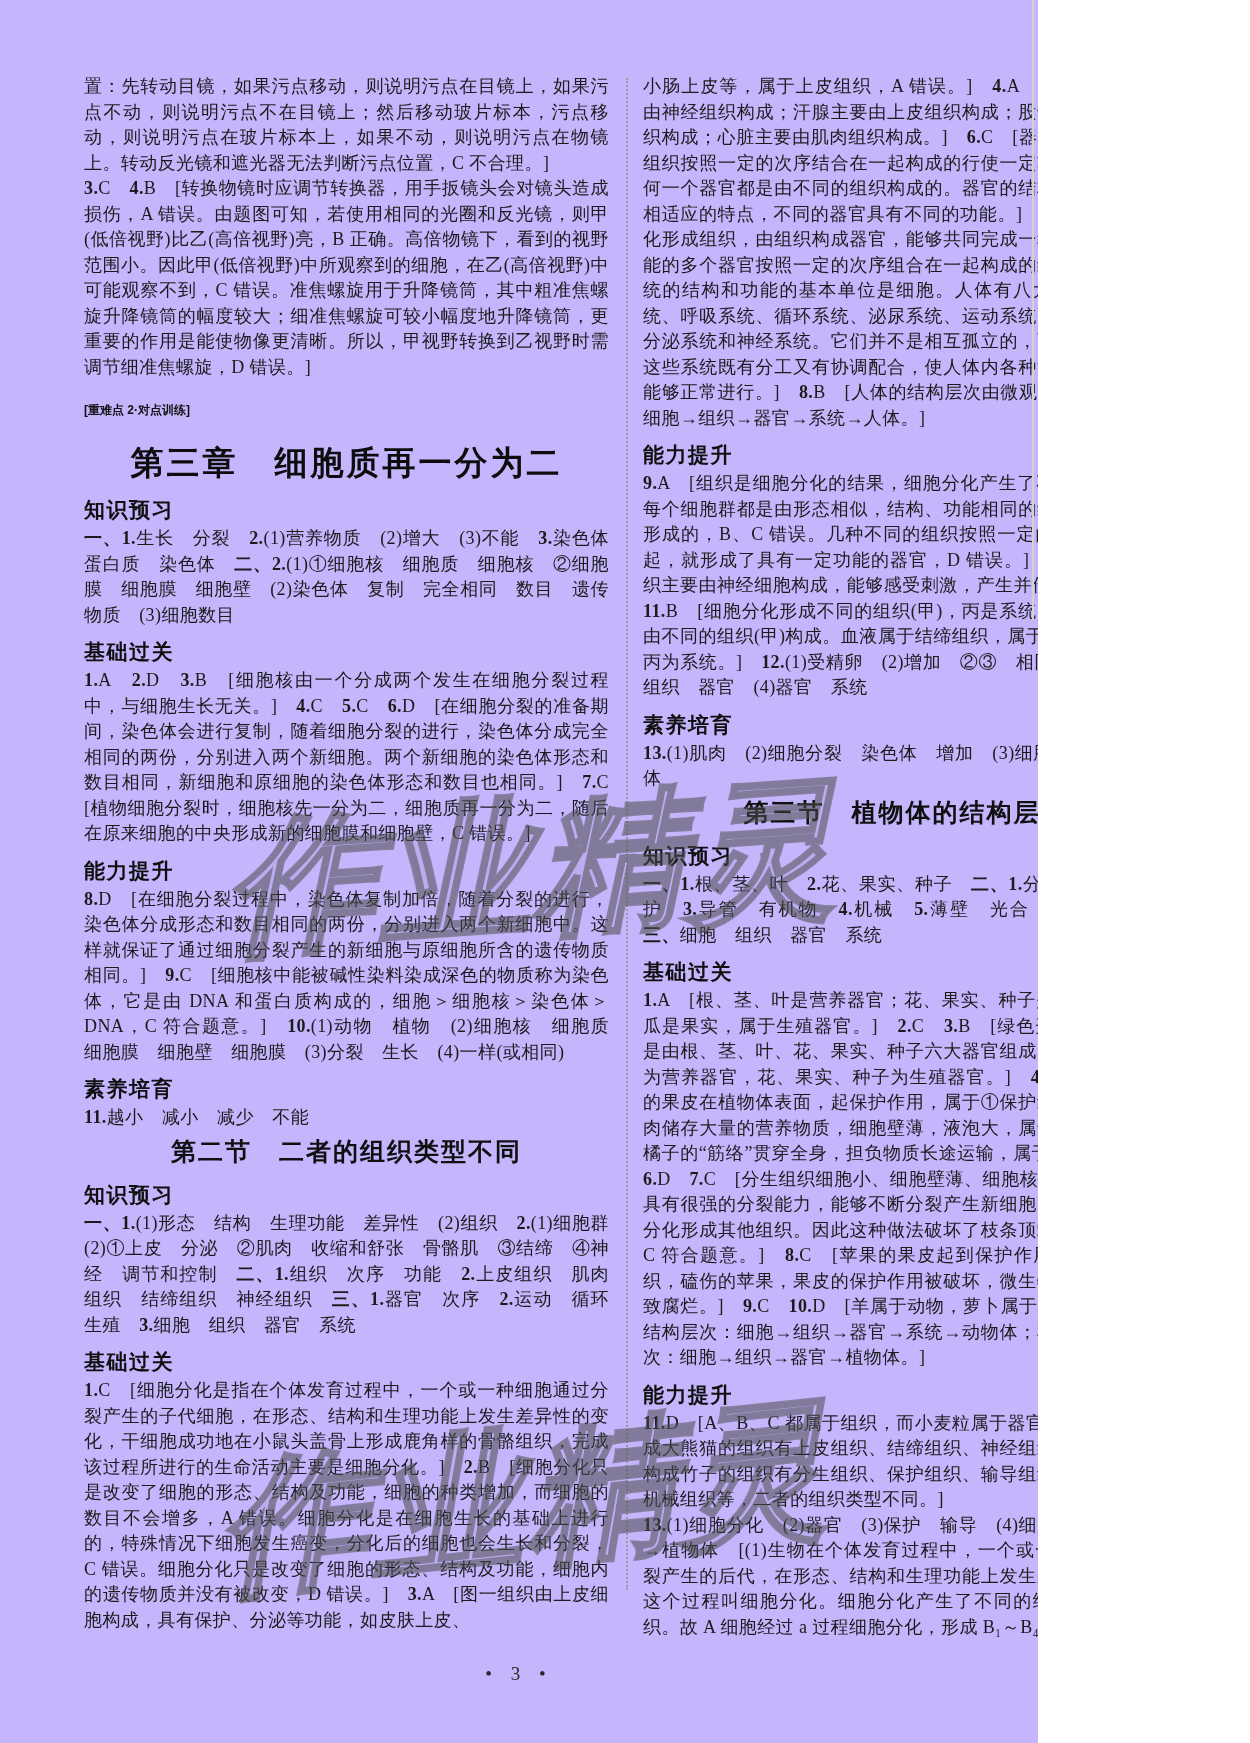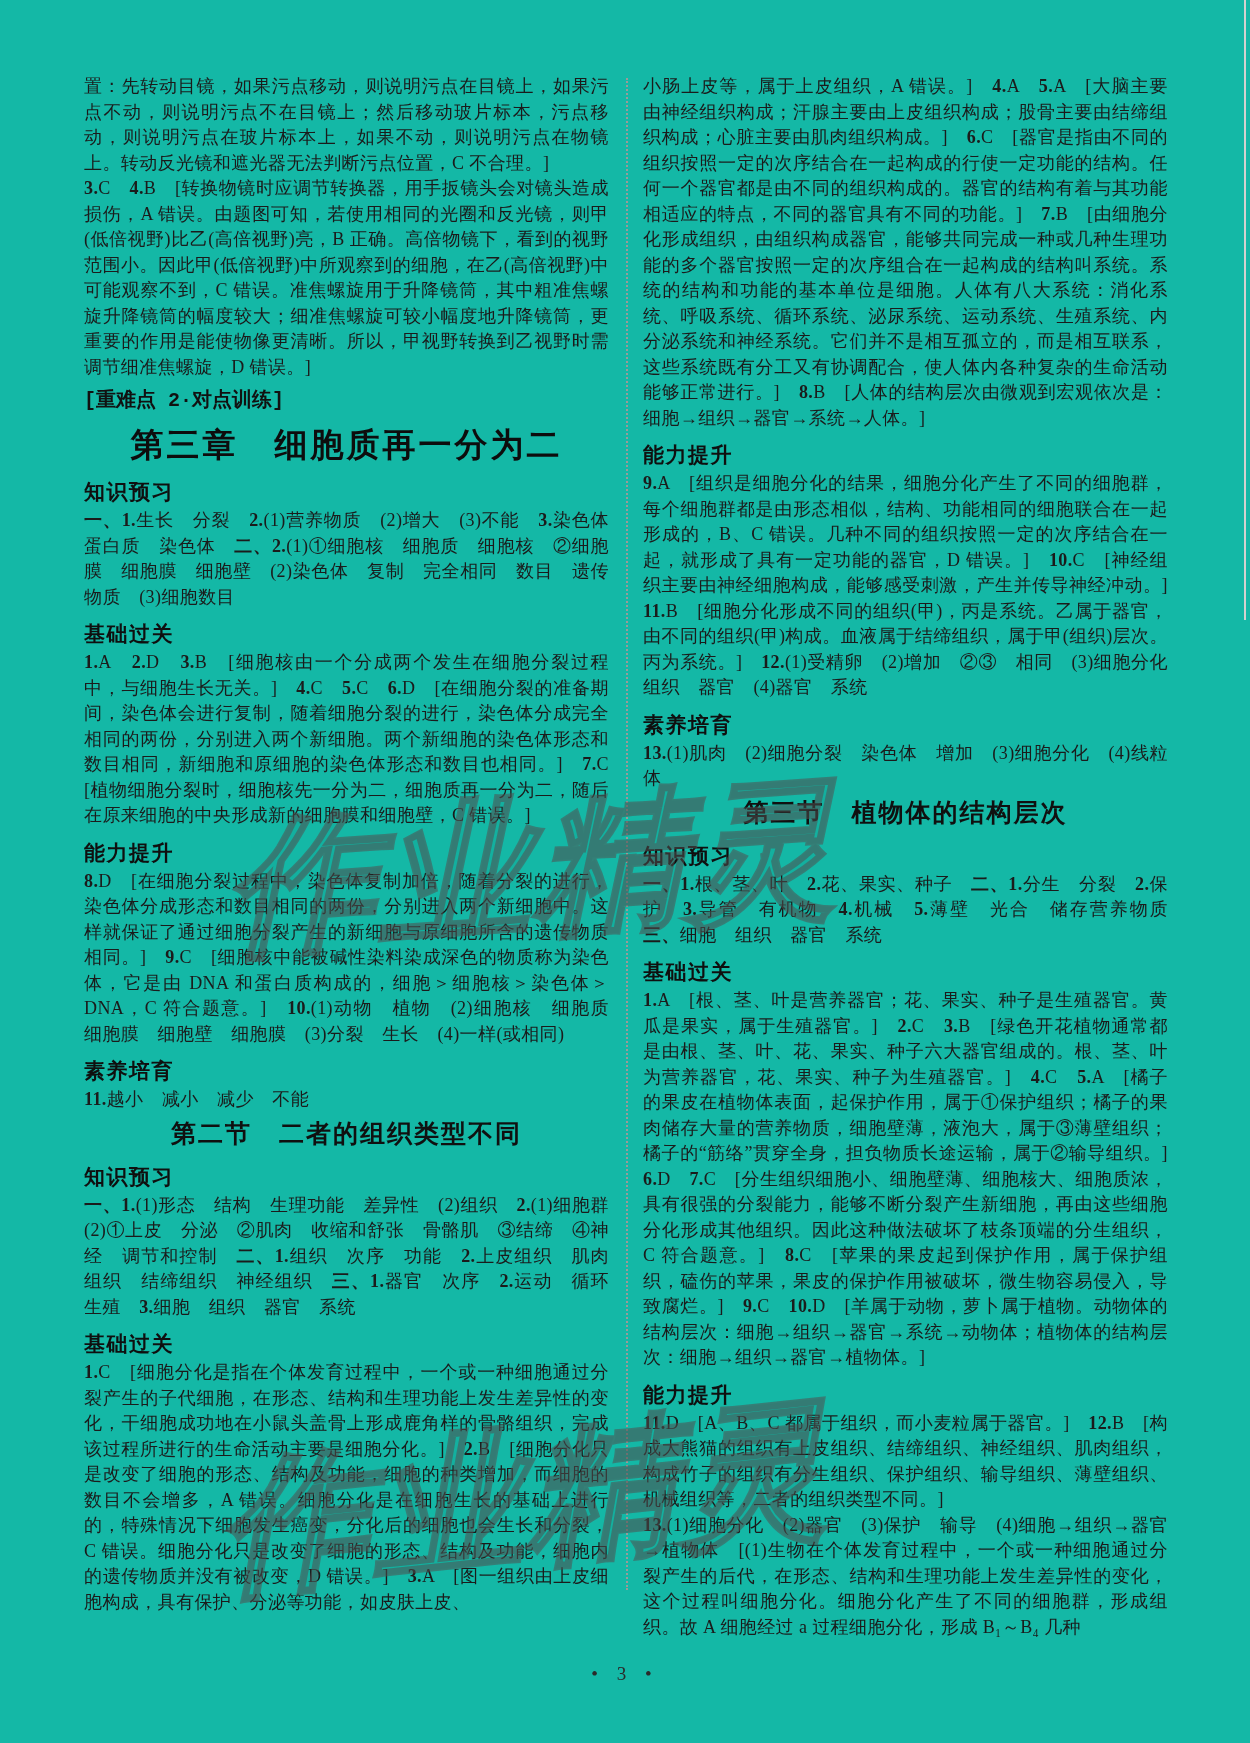--- a/index.html
+++ b/index.html
@@ -1,40 +1,40 @@
 <!DOCTYPE html>
 <html lang="zh"><head>
 <meta charset="utf-8">
 <style>
   html,body{margin:0;padding:0;background:#ffffff;}
   .page{
     position:relative;
-    width:1250px;height:1743px;
-    background:#14b8a6;
+    width:1038px;height:1743px;
+    background:#c4b5fd;
     overflow:hidden;
     font-family:"Liberation Serif","DejaVu Serif",serif;
   }
   .columns{
     position:absolute;left:84px;top:74px;
     width:1084px;height:1586px;
     display:flex;gap:34px;
   }
   .col{width:525px;height:1586px;overflow:hidden;}
   .para{
     margin:0;
     font-size:18px;line-height:25.5px;
     color:#1b1b1b;
     text-align:justify;
     letter-spacing:0.4px;
   }
   .para b{font-weight:bold;}
   .bracket-heading{
-    font-weight:bold;font-size:20px;line-height:30px;
-    color:#111;margin:6px 0;
-    font-family:Liberation Mono, monospace;
+    font-weight:bold;font-size:12px;line-height:30px;
+    color:#111;margin:15px 0;
+    font-family:Liberation Sans, sans-serif;
   }
   .chapter-title{
     font-weight:900;font-size:33px;line-height:46px;
     text-align:center;letter-spacing:3px;color:#0d0d0d;
     margin:6px 0 2px 0;
     font-family:"Liberation Serif","DejaVu Serif",serif;
   }
   .section-title{
     font-weight:bold;font-size:25px;line-height:38px;
     text-align:center;letter-spacing:2px;color:#101010;

